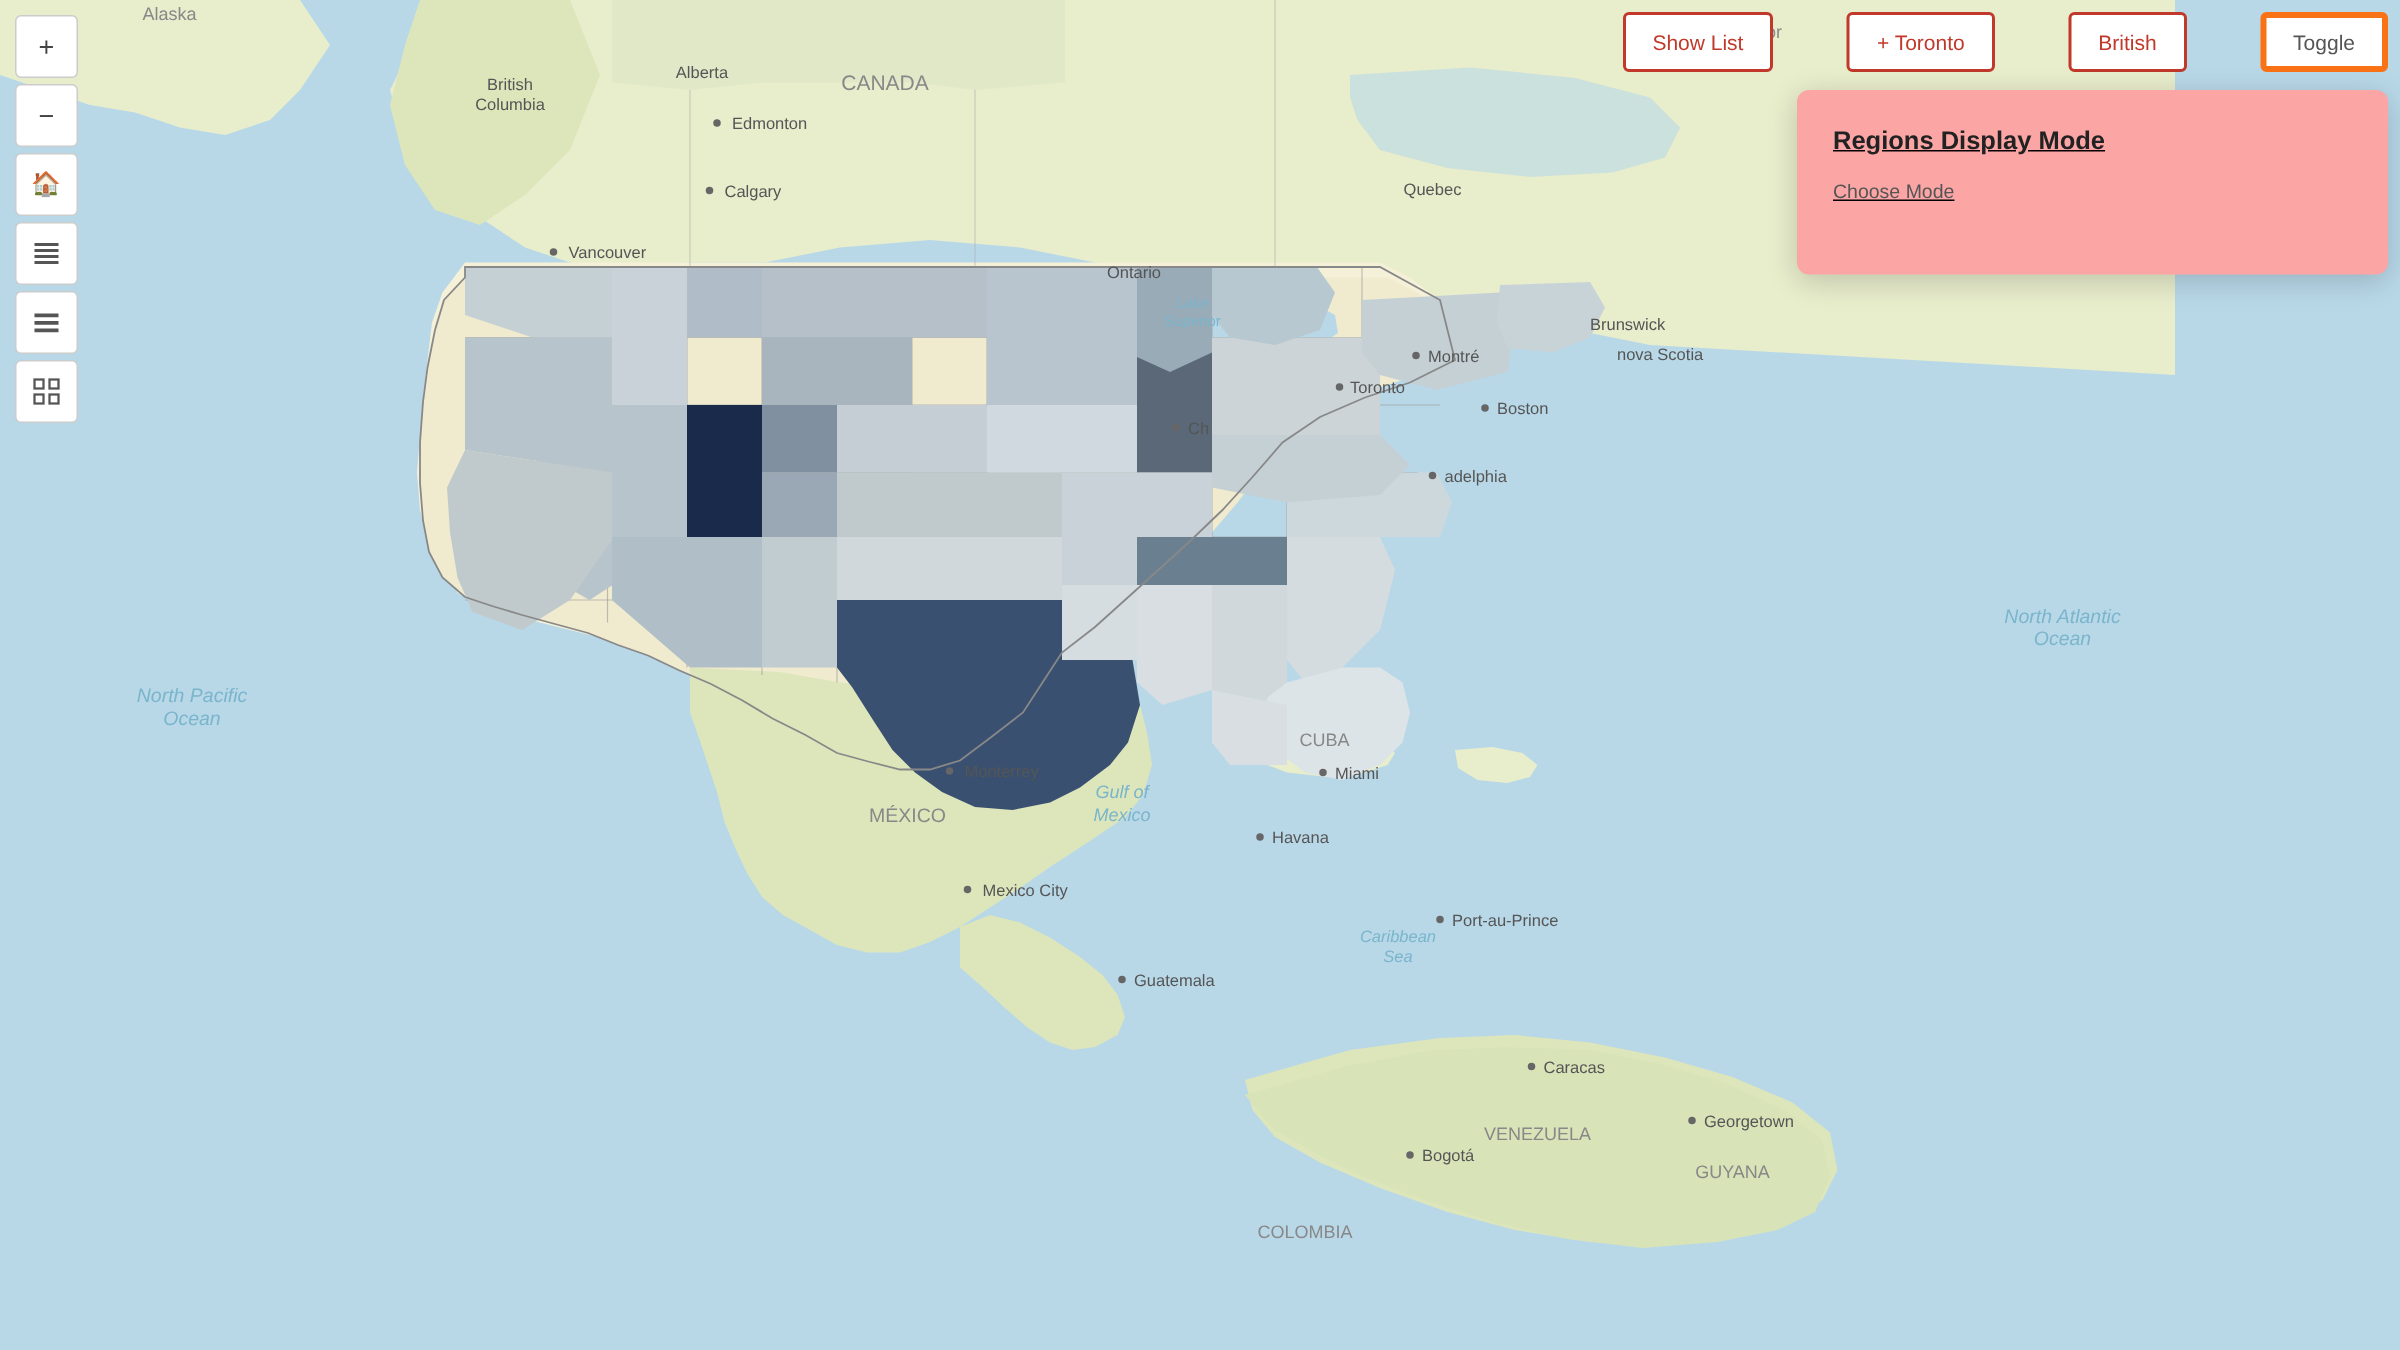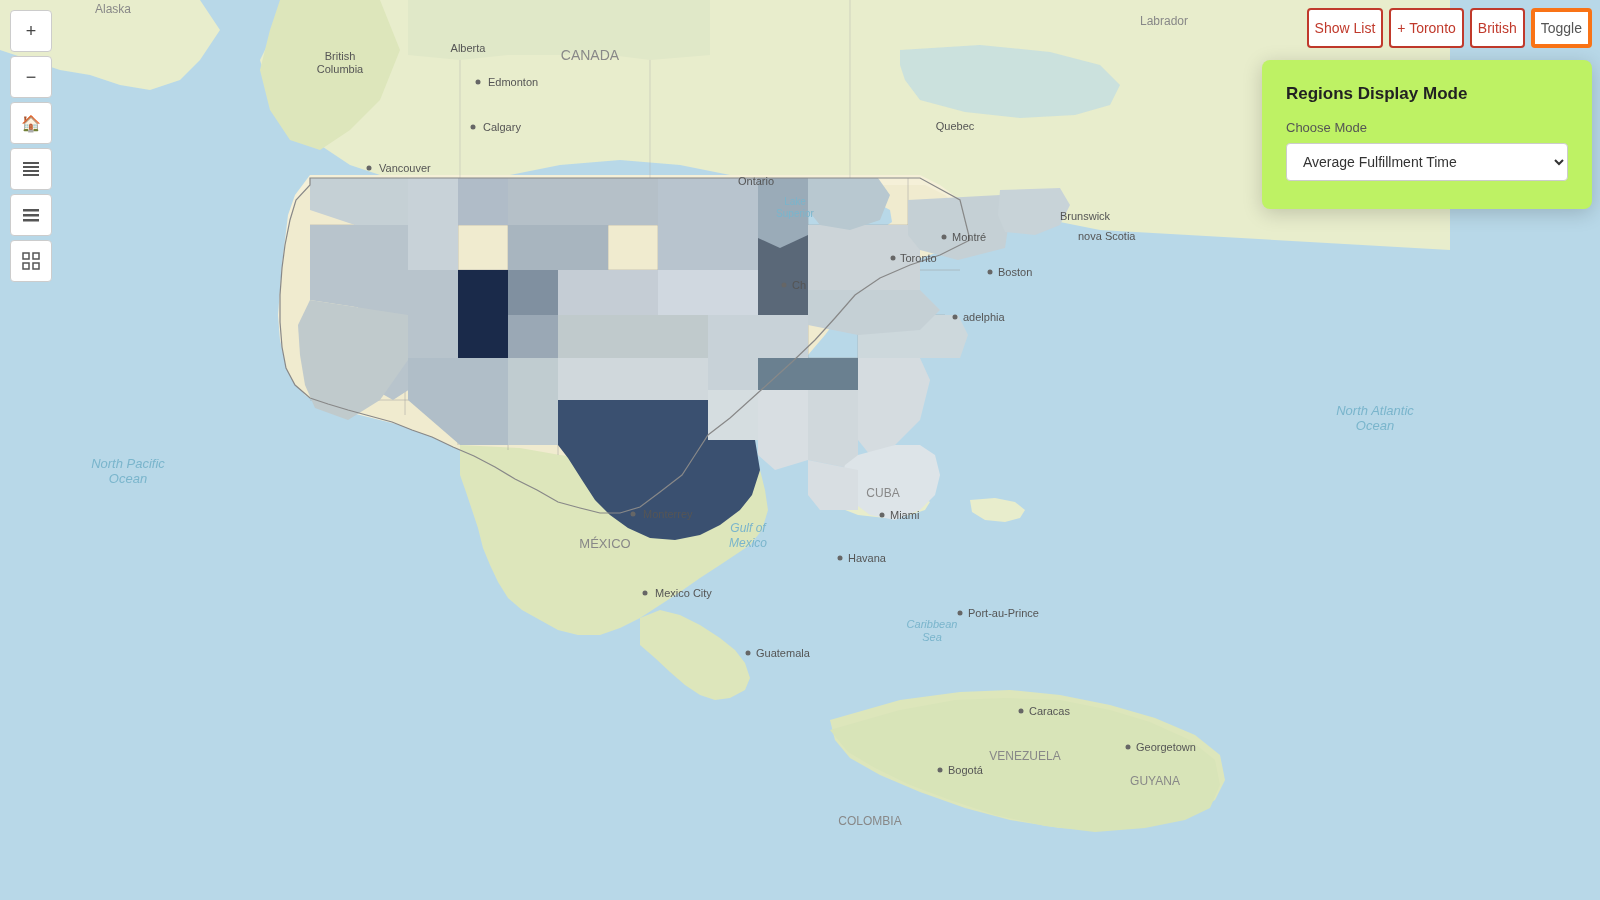--- a/index.html
+++ b/index.html
@@ -51,60 +51,62 @@
     #top-toolbar {
       position: absolute;
       top: 8px;
       right: 8px;
       display: flex;
       gap: 6px;
       z-index: 10;
     }
 
     .top-btn {
-      padding: 8px 6px;
+      padding: 8px 18px;
       border: 2px solid #c0392b;
       border-radius: 4px;
       background: white;
       color: #c0392b;
       font-size: 14px;
       font-weight: 500;
       cursor: pointer;
+      margin-left: 43px;
     }
 
     .top-btn-toggle {
       border: 4px solid #f97316;
       color: #555;
     }
 
     
     #settings-panel {
       position: absolute;
       top: 60px;
       right: 8px;
-      width: 330px;
-      background: #bef264;
+      width: 394px;
+      background: #fca5a5;
       border-radius: 8px;
       box-shadow: 0 4px 20px rgba(0,0,0,0.18);
       padding: 24px 24px 28px 24px;
       z-index: 20;
+      text-decoration: underline;
     }
 
     #settings-panel h2 {
       font-size: 17px;
       font-weight: 700;
       color: #222;
       margin-bottom: 16px;
     }
 
     #settings-panel label {
       font-size: 13px;
       color: #555;
       display: block;
-      margin-bottom: 8px;
+      margin-bottom: 20px;
     }
 
     #mode-select {
       width: 100%;
       padding: 9px 12px;
       border: 1px solid #ccc;
       border-radius: 4px;
       font-size: 14px;
       color: #333;
       appearance: auto;
@@ -405,15 +407,13 @@
 <div id="top-toolbar">
   <button class="top-btn">Show List</button>
   <button class="top-btn">+ Toronto</button>
   <button class="top-btn">British</button>
   <button class="top-btn top-btn-toggle">Toggle</button>
 </div>
 
 <div id="settings-panel">
   <h2>Regions Display Mode</h2>
   <label>Choose Mode</label>
-  <select id="mode-select">
-  <option value="Average Fulfillment Time">Average Fulfillment Time</option><option value="Order Count">Order Count</option><option value="Revenue">Revenue</option><option value="Customer Count">Customer Count</option></select>
 </div>
 
 </body></html>

